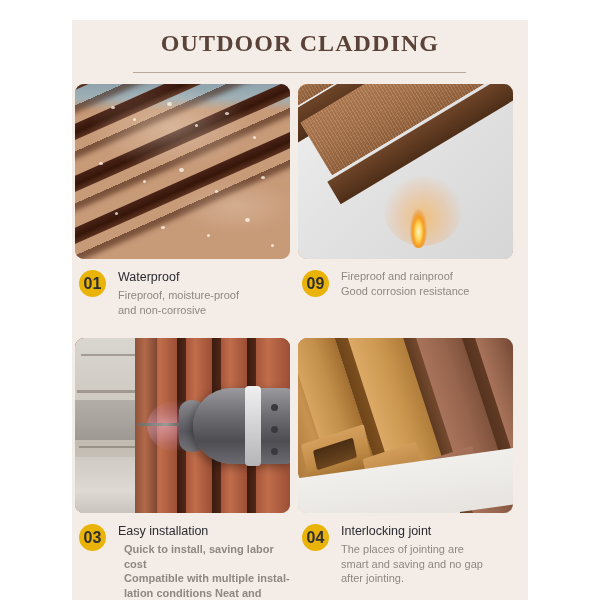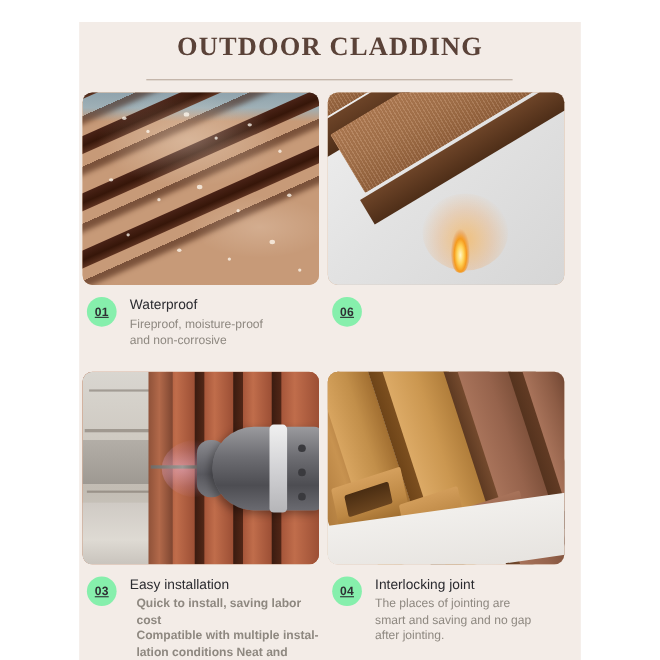--- a/index.html
+++ b/index.html
@@ -93,29 +93,28 @@
     padding-left: 43px;
     min-height: 60px;
   }
   .num-badge {
     position: absolute;
     left: 4px;
     top: 1px;
     width: 27px;
     height: 27px;
     border-radius: 50%;
-    background: #86efac;
+    background: #eab308;
     color: #2e2e33;
-    font-size: 11px;
+    font-size: 16px;
     font-weight: 700;
     letter-spacing: 0.2px;
     display: flex;
     align-items: center;
     justify-content: center;
-    text-decoration: underline;
   }
   .cap-title {
     font-size: 12.5px;
     color: #2b2b30;
     line-height: 16px;
     margin-bottom: 3px;
     white-space: nowrap;
   }
   .cap-title.bold { font-weight: 400; }
   .cap-desc {
@@ -344,21 +343,23 @@
         <div class="photo">
           <div class="fire-bg"></div>
           <div class="fp-edge" style="left:-30px; top:44px;  width:120px; height:30px;"></div>
           <div class="fp-plank" style="left:-40px; top:-4px;  width:150px; height:46px;"></div>
           <div class="fp-edge" style="left:36px;  top:96px;  width:210px; height:26px;"></div>
           <div class="fp-plank" style="left:18px;  top:34px;  width:230px; height:62px;"></div>
           <div class="flame-glow"></div>
           <div class="flame"></div>
         </div>
         <div class="caption">
-          <div class="num-badge">06</div>
+          <div class="num-badge">09</div>
+          <div class="cap-desc">Fireproof and rainproof
+Good corrosion resistance</div>
         </div>
       </div>
 
       <div class="card col-l row-2">
         <div class="photo">
           <div style="position:absolute;inset:0;background:#a6563a;"></div>
           <div class="cl-slat" style="left:76px;  width:26px;"></div>
           <div class="cl-gap" style="left:102px; width:9px;"></div>
           <div class="cl-slat" style="left:111px; width:26px;"></div>
           <div class="cl-gap" style="left:137px; width:9px;"></div>

